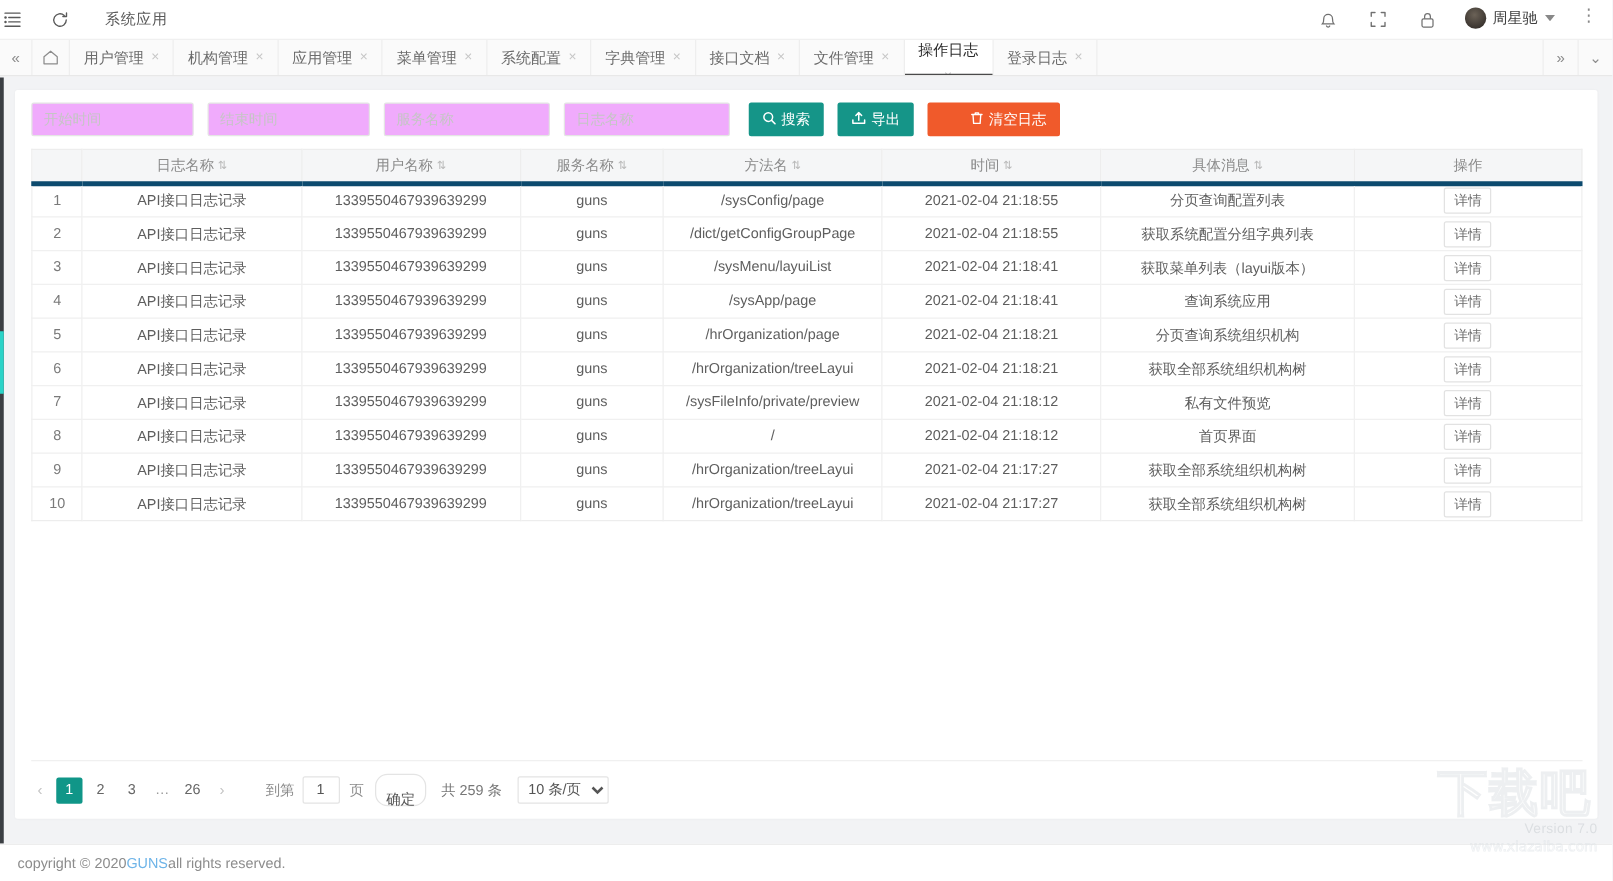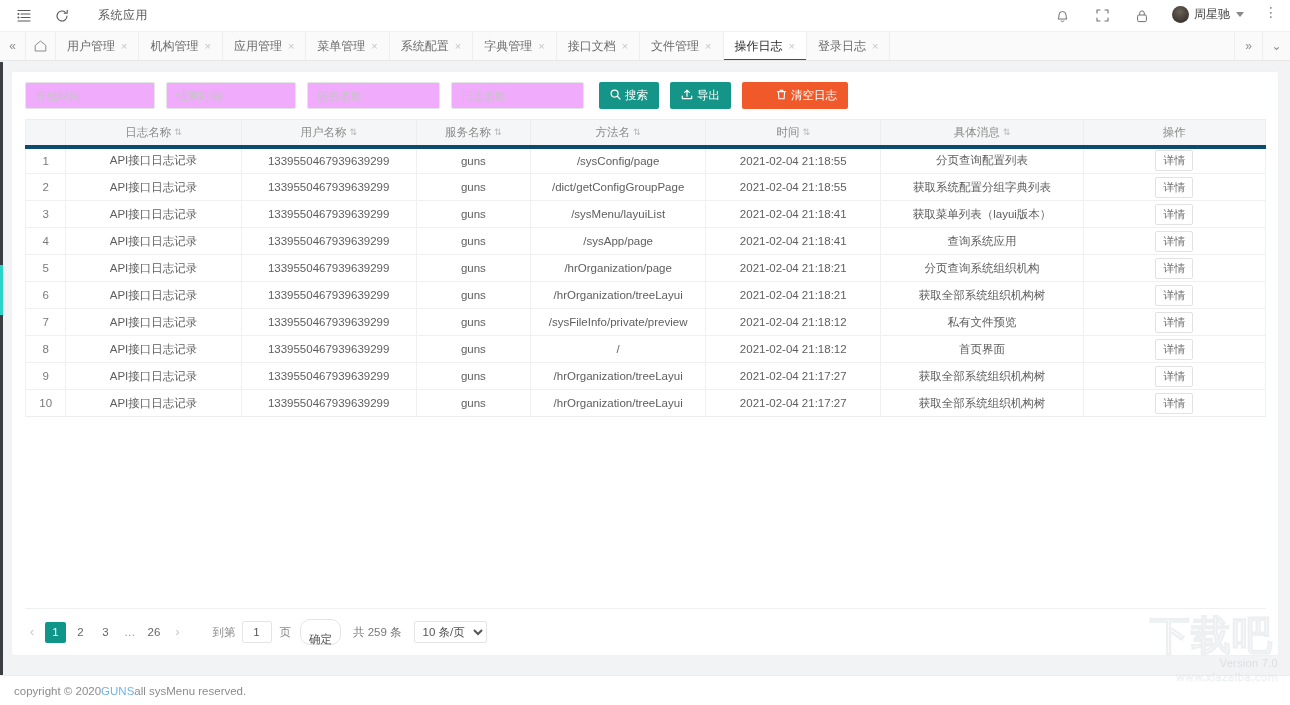--- a/index.html
+++ b/index.html
@@ -15,21 +15,21 @@
     width: 1290px; height: 705px;
     background: #f2f3f5;
   }
 
   
   .topbar {
     height: 32px;
     background: #ffffff;
     display: flex;
     align-items: center;
-    padding: 0 12px 0 14px;
+    padding: 0 12px 0 0;
     border-bottom: 1px solid #f0f0f0;
   }
   .topbar-left { display: flex; align-items: center; gap: 18px; }
   .ico-btn {
     width: 20px; height: 20px;
     display: flex; align-items: center; justify-content: center;
     color: #595959; cursor: pointer;
   }
   .topbar-title {
     font-size: 12px; color: #595959; margin-left: 8px;
@@ -71,21 +71,21 @@
   .tab {
     display: flex; align-items: center; gap: 6px;
     padding: 0 11px;
     font-size: 12px; color: #6b6b6b;
     border-right: 1px solid #eeeeee;
     cursor: pointer;
     white-space: nowrap;
     position: relative;
   }
   .tab .tab-close { color: #c6c6c6; font-size: 11px; }
-  .tab.active { background: #ffffff; color: #2b2b2b; }
+  .tab.active { background: #ffffff; color: #2b2b2b; flex-direction: column; }
   .tab.active::after {
     content: ""; position: absolute; left: 0; right: 0; bottom: -1px;
     height: 2px; background: #4a4a4a;
   }
   .tab-right-ctls { display: flex; align-items: stretch; margin-left: auto; }
   .tab-right-ctls .tab-ctl { border-right: none; border-left: 1px solid #eeeeee; width: 28px; }
 
   
   .content {
     position: absolute;
@@ -522,21 +522,21 @@
       <span class="pg-label" style="margin-left:2px">页</span>
       <button class="pg-confirm">确定</button>
       <span class="pg-total">共 259 条</span>
       <select class="pg-select" id="page-size-select"><option>10 条/页</option><option>20 条/页</option><option>30 条/页</option><option>50 条/页</option></select>
     </div>
   </div>
 
   <div class="footer">
     <span>copyright © 2020 </span>
     <a href="#">GUNS</a>
-    <span> all sysMenu reserved.</span>
+    <span> all rights reserved.</span>
   </div>
 
   <div class="watermark">
     <div class="wm-big">下载吧</div>
     <div class="wm-ver">Version 7.0</div>
     <div class="wm-url">www.xiazaiba.com</div>
   </div>
 
 </div>
 

